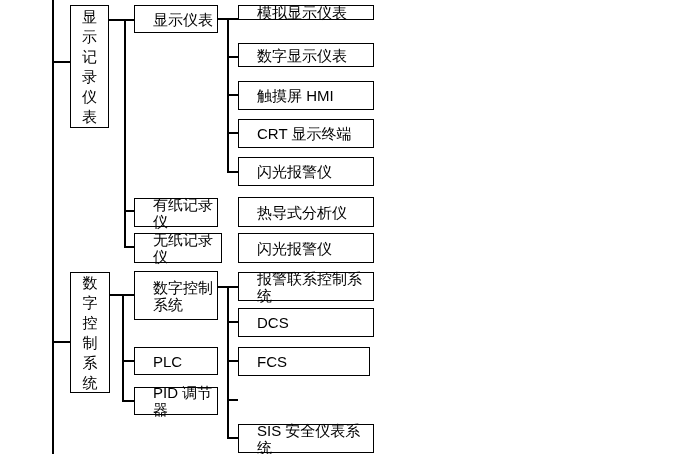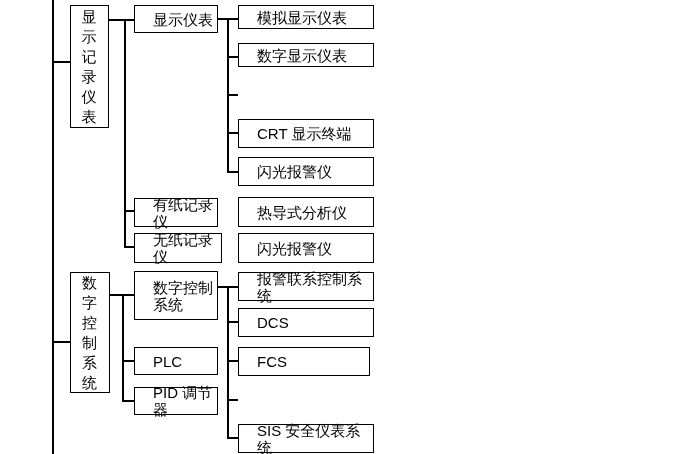--- a/index.html
+++ b/index.html
@@ -30,21 +30,21 @@
     white-space: normal;
   }
   .node.vert {
     justify-content: center;
     padding: 0;
   }
   .node.vert span {
     display: block;
     width: 16px;
     word-break: break-all;
-    text-align: left;
+    text-align: center;
     line-height: 20px;
     font-size: 15px;
   }
 </style>
 </head>
 <body>
 
 <div class="canvas">
 
   <div class="line" style="left:52px; top:0; width:2px; height:454px"></div>
@@ -72,25 +72,28 @@
   <div class="line" style="left:227px; top:360px; width:11px; height:2px"></div>
   <div class="line" style="left:227px; top:399px; width:11px; height:2px"></div>
   <div class="line" style="left:227px; top:437px; width:11px; height:2px"></div>
 
   <div class="node vert" style="left:70px; top:5px; width:39px; height:123px">
     <span>显示记录仪表</span>
   </div>
   <div class="node" style="left:134px; top:5px; width:84px; height:28px">
     <span>显示仪表</span>
   </div>
-  <div class="node" style="left:238px; top:5px; width:136px; height:24px">
+  <div class="node" style="left:238px; top:5px; width:136px; height:15px">
     <span>模拟显示仪表</span>
   </div>
   <div class="node" style="left:238px; top:43px; width:136px; height:24px">
     <span>数字显示仪表</span>
+  </div>
+  <div class="node" style="left:238px; top:81px; width:136px; height:29px">
+    <span>触摸屏 HMI</span>
   </div>
   <div class="node" style="left:238px; top:157px; width:136px; height:29px">
     <span>闪光报警仪</span>
   </div>
   <div class="node" style="left:238px; top:119px; width:136px; height:29px">
     <span>CRT 显示终端</span>
   </div>
   <div class="node" style="left:134px; top:198px; width:84px; height:29px">
     <span>有纸记录仪</span>
   </div>

